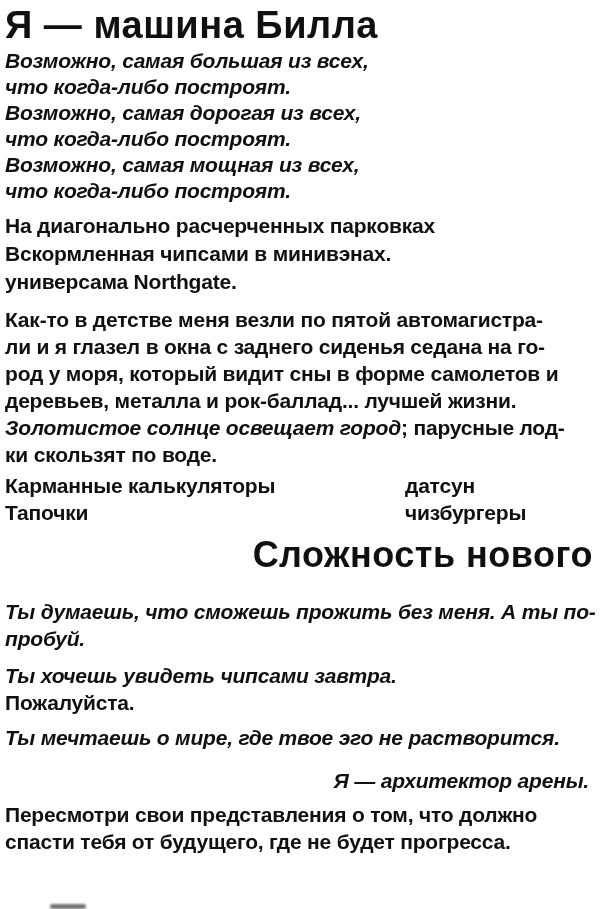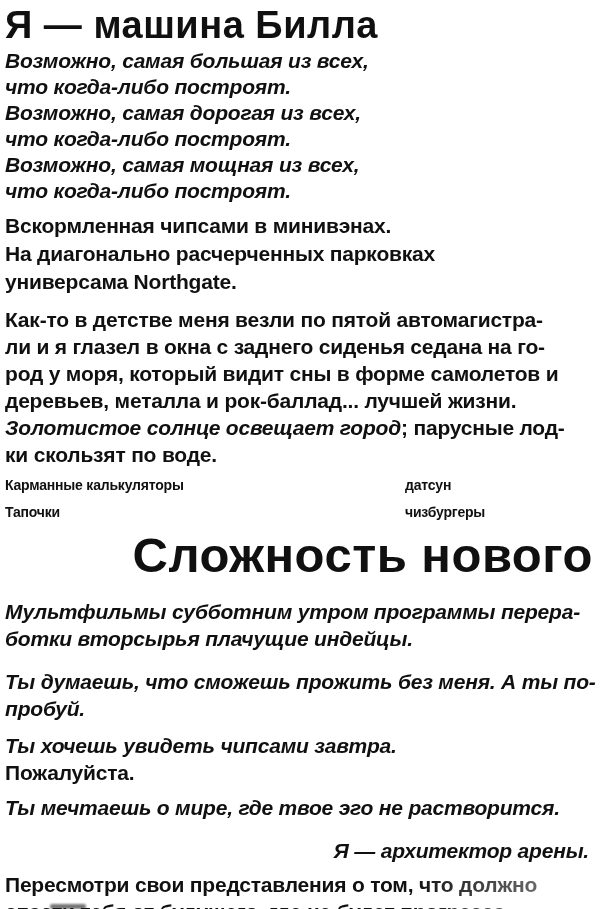--- a/index.html
+++ b/index.html
@@ -20,21 +20,21 @@
   h1.poem-title {
     margin: 0 0 2px 0;
     font-size: 38px;
     line-height: 42px;
     font-weight: 700;
     letter-spacing: 0.5px;
     white-space: nowrap;
   }
   h2.poem-title {
     margin: 0 0 22px 0;
-    font-size: 49px;
+    font-size: 36px;
     line-height: 42px;
     font-weight: 700;
     text-align: right;
     padding-right: 2px;
     letter-spacing: 0.5px;
     white-space: nowrap;
   }
   .epigraph {
     text-align: left;
     padding-right: 4px;
@@ -57,21 +57,21 @@
   .upright { font-style: normal; }
   .it { font-style: italic; }
   .mb10 { margin-bottom: 10px; }
   .mb16 { margin-bottom: 16px; }
   .mb8  { margin-bottom: 8px; }
   .mb6  { margin-bottom: 16px; }
   .mb4  { margin-bottom: 4px; }
   .stanza.tight { line-height: 27px; }
   .words {
     display: flex;
-    font-size: 14px;
+    font-size: 21px;
     line-height: 27px;
     font-weight: 700;
     letter-spacing: -0.2px;
     margin-bottom: 8px;
   }
   .words .col-left  { width: 400px; flex: 0 0 auto; }
   .words .col-right { flex: 1 1 auto; }
   .attribution {
     margin: 0 0 7px 0;
     font-size: 21px;
@@ -111,22 +111,22 @@
   <div class="epigraph">
     <div class="ln">Возможно, самая большая из всех,</div>
     <div class="ln">что когда-либо построят.</div>
     <div class="ln">Возможно, самая дорогая из всех,</div>
     <div class="ln">что когда-либо построят.</div>
     <div class="ln">Возможно, самая мощная из всех,</div>
     <div class="ln">что когда-либо построят.</div>
   </div>
 
   <div class="stanza mb10">
+    <div class="ln">На диагонально расчерченных парковках</div>
     <div class="ln">Вскормленная чипсами в минивэнах.</div>
-    <div class="ln">На диагонально расчерченных парковках</div>
     <div class="ln">универсама Northgate.</div>
   </div>
 
   <div class="stanza tight mb4">
     <div class="ln">Как-то в детстве меня везли по пятой автомагистра-</div>
     <div class="ln">ли и я глазел в окна с заднего сиденья седана на го-</div>
     <div class="ln">род у моря, который видит сны в форме самолетов и</div>
     <div class="ln">деревьев, металла и рок-баллад... лучшей жизни.</div>
     <div class="ln"><span class="it">Золотистое солнце освещает город</span><span class="upright">; парусные лод-</span></div>
     <div class="ln">ки скользят по воде.</div>
@@ -138,24 +138,20 @@
       <div class="ln">Тапочки</div>
     </div>
     <div class="col-right">
       <div class="ln">датсун</div>
       <div class="ln">чизбургеры</div>
     </div>
   </div>
 
   <h2 class="poem-title">Сложность нового</h2>
 
-  <div class="stanza italic mb16">
-    <div class="ln">Мультфильмы субботним утром программы перера-</div>
-    <div class="ln">ботки вторсырья плачущие индейцы.</div>
-  </div>
 
   <div class="stanza italic mb10">
     <div class="ln">Ты думаешь, что сможешь прожить без меня. А ты по-</div>
     <div class="ln">пробуй.</div>
   </div>
 
   <div class="stanza italic mb8">
     <div class="ln">Ты хочешь увидеть чипсами завтра.</div>
     <div class="ln upright">Пожалуйста.</div>
   </div>

